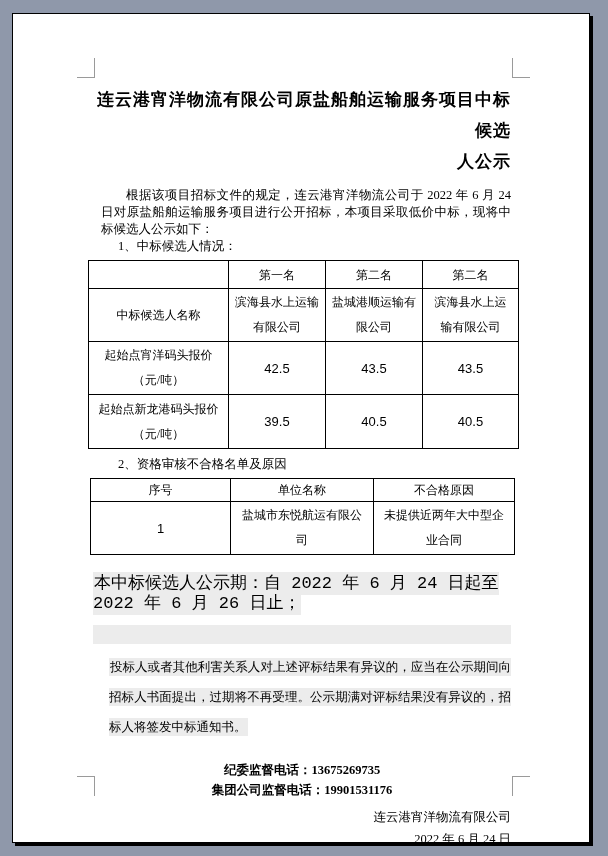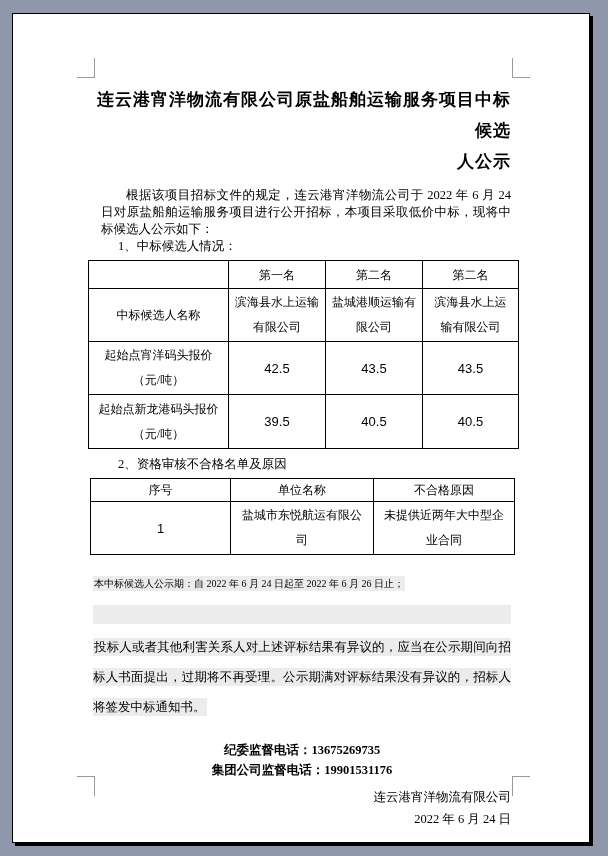--- a/index.html
+++ b/index.html
@@ -59,28 +59,28 @@
   .tbl2{width:424px;margin:5px 0 0 -3px;}
   .tbl2 .c0{width:140px;}
   .tbl2 .c1{width:143px;}
   .tbl2 .c2{width:141px;}
   .tbl2 tr.hdr td{height:23px;line-height:18px;}
   .tbl2 tr.data td{height:49px;}
   .num{font-family:"Liberation Sans","DejaVu Sans",sans-serif;font-size:13px;}
   .sec2{margin-top:7px;}
   .sec3{margin-top:28px;}
   .publicity{
-    margin:19px 0 0 0;font-size:10px;line-height:20px;
+    margin:19px 0 0 0;font-size:17px;line-height:20px;font-family:Liberation Mono, monospace;
   }
   .hl{background:#ececec;padding:2px 1px;}
   .gray-band{
     margin-top:11px;height:19px;background:#ececec;width:100%;
   }
   .objection{
-    margin:8px 0 0 0;font-size:12.5px;line-height:30px;
+    margin:8px 0 0 16px;font-size:12.5px;line-height:30px;
     text-align:justify;
   }
   .contacts{
     margin:18px 0 0 0;font-size:12.5px;font-weight:bold;line-height:20px;text-align:center;
   }
   .signature{
     margin:6px 0 0 0;font-size:12.5px;line-height:22px;text-align:right;
   }
 </style>
 </head>

